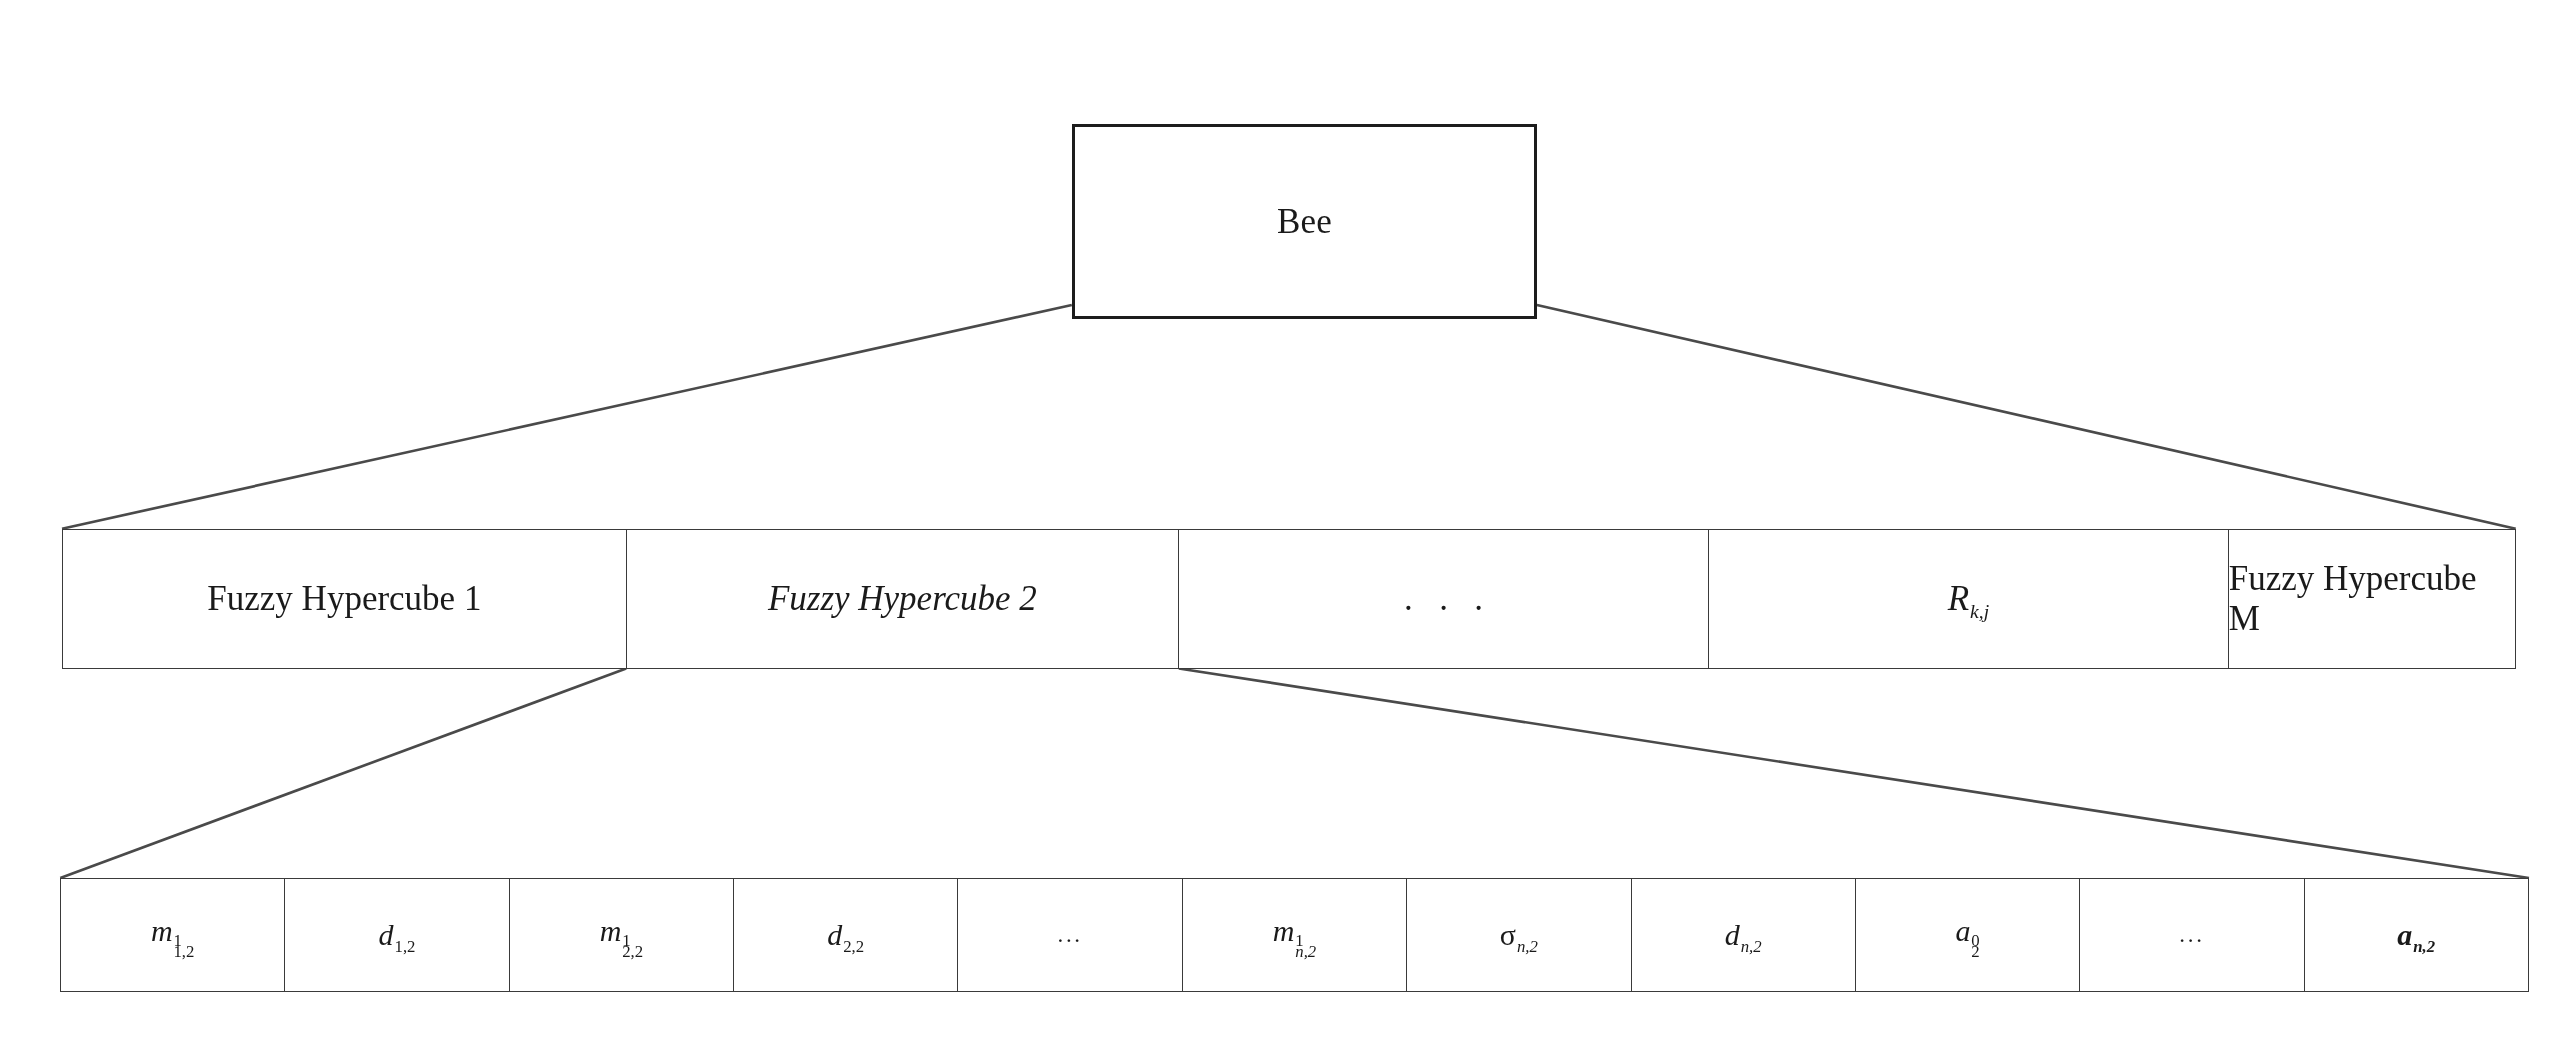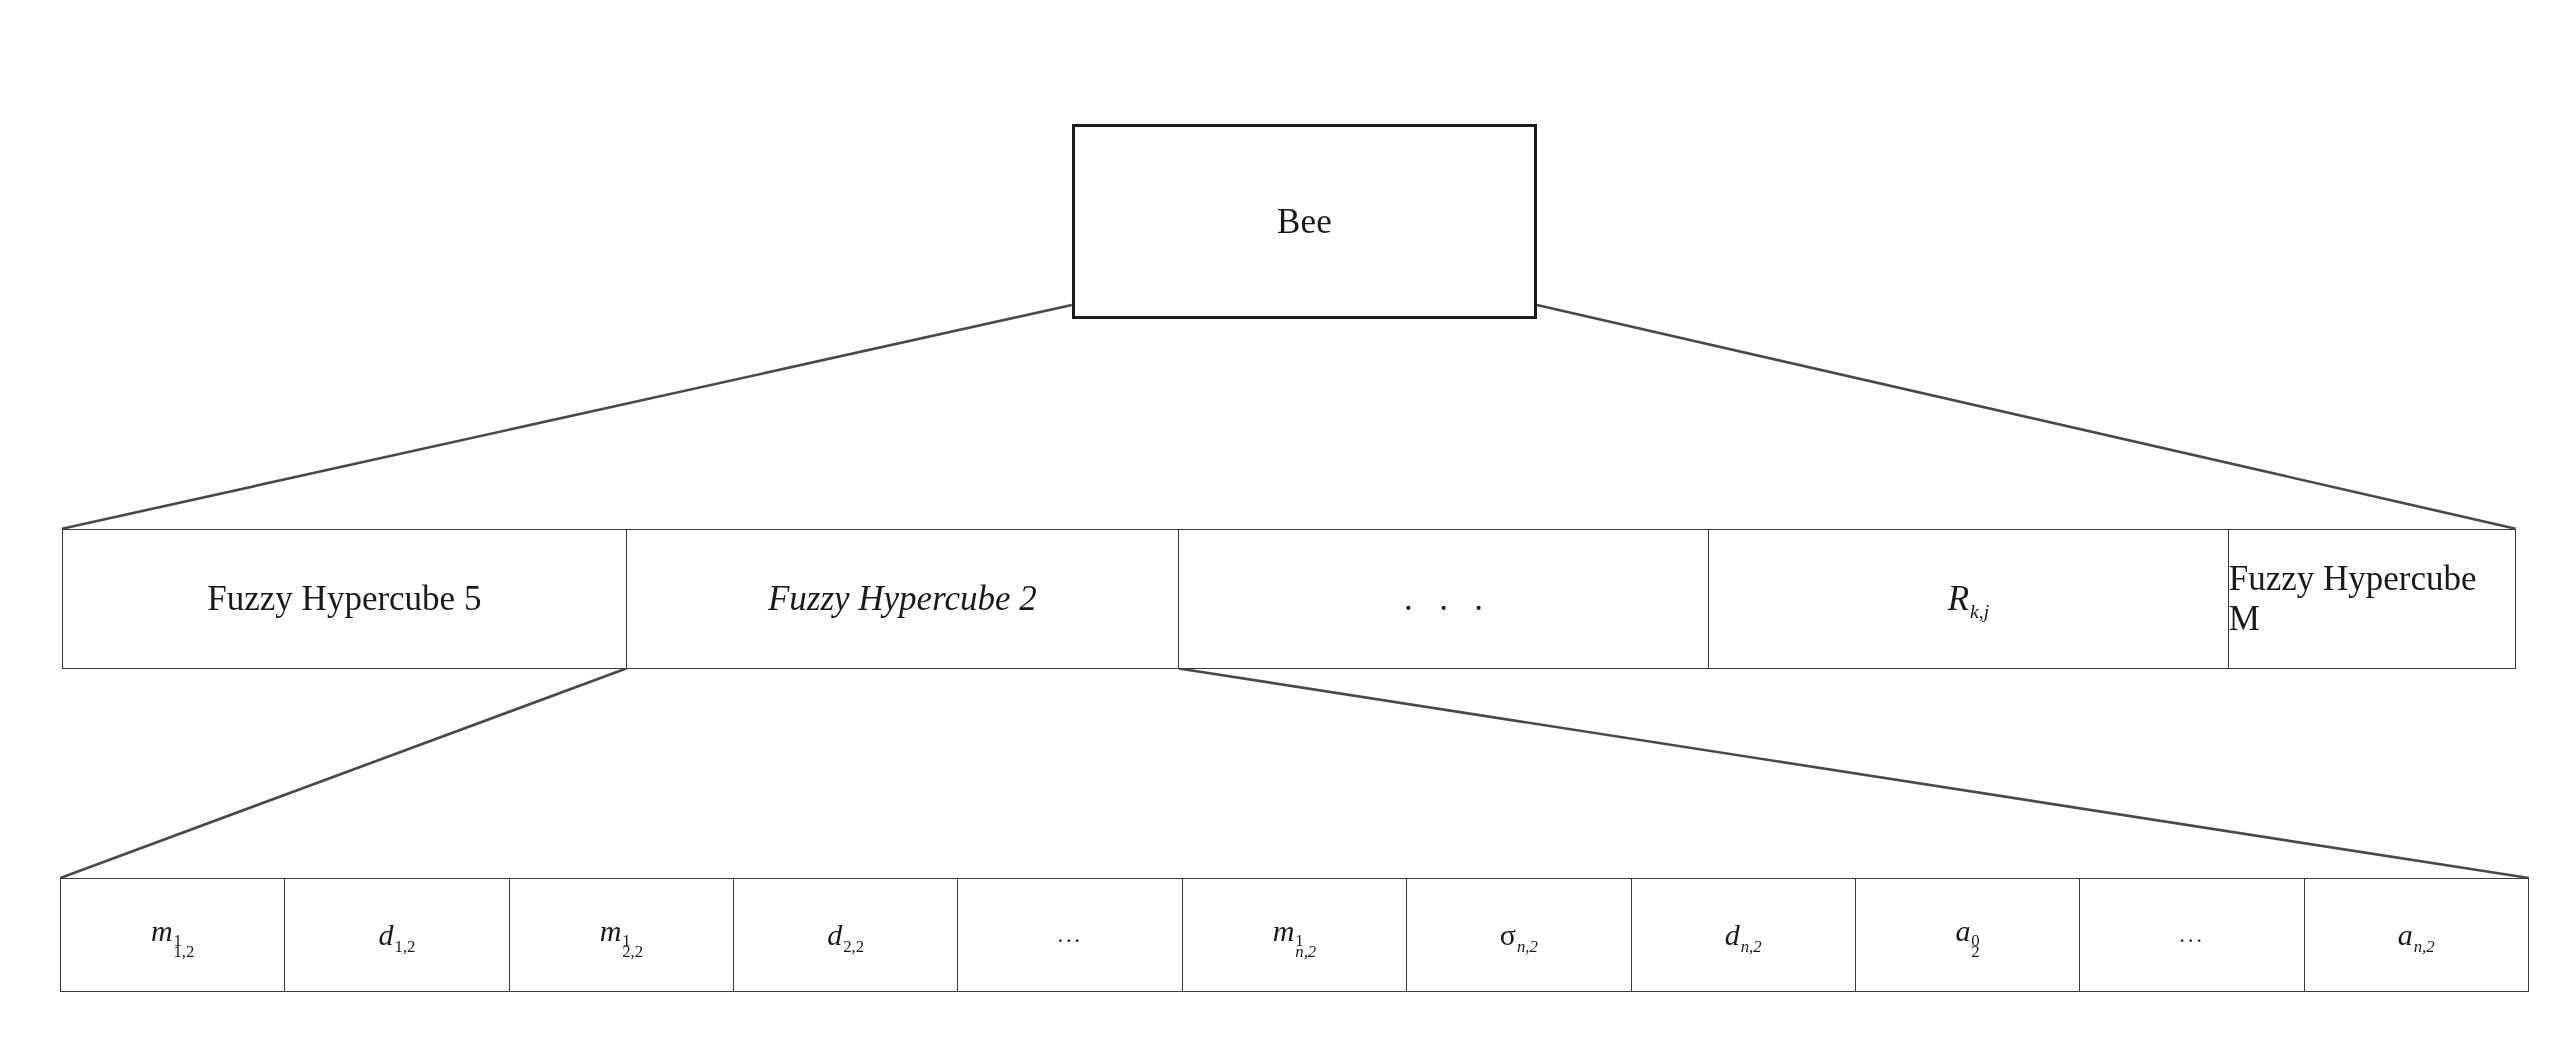--- a/index.html
+++ b/index.html
@@ -161,21 +161,21 @@
         <line x1="1333" y1="756" x2="2860" y2="993"></line>
       </g>
   </svg>
 
   <div class="root-box">
     <span class="root-label">Bee</span>
   </div>
 
   <div class="hypercube-row">
       <div class="hc-cell" style="flex: 0 0 22.991%;">
-        <span>Fuzzy Hypercube 5</span>
+        <span>Fuzzy Hypercube 1</span>
       </div>
       <div class="hc-cell" style="flex: 0 0 22.5225%; font-style: italic;">
         <span>Fuzzy Hypercube 2</span>
       </div>
       <div class="hc-cell dots" style="flex: 0 0 21.6216%;">
         <span>. . .</span>
       </div>
       <div class="hc-cell" style="flex: 0 0 21.1892%;">
         <span class="math"><span class="base">R</span><span class="sub-only ital">k,j</span></span>
       </div>
@@ -220,19 +220,19 @@
       </div>
       <div class="gene-cell" style="flex: 1 1 0px;">
         <span class="math"><span class="base">a</span><span class="scripts">
             <span class="sup">0</span>
             <span class="sub">2</span>
           </span></span>
       </div>
       <div class="gene-cell dots" style="flex: 1 1 0px;">
         <span>...</span>
       </div>
-      <div class="gene-cell" style="flex: 1 1 0px;">
+      <div class="gene-cell" style="flex: 1 1 0px; font-weight: bold;">
         <span class="math"><span class="base">a</span><span class="sub-only ital">n,2</span></span>
       </div>
     </div>
 
 </div>
 
 
 </body></html>

